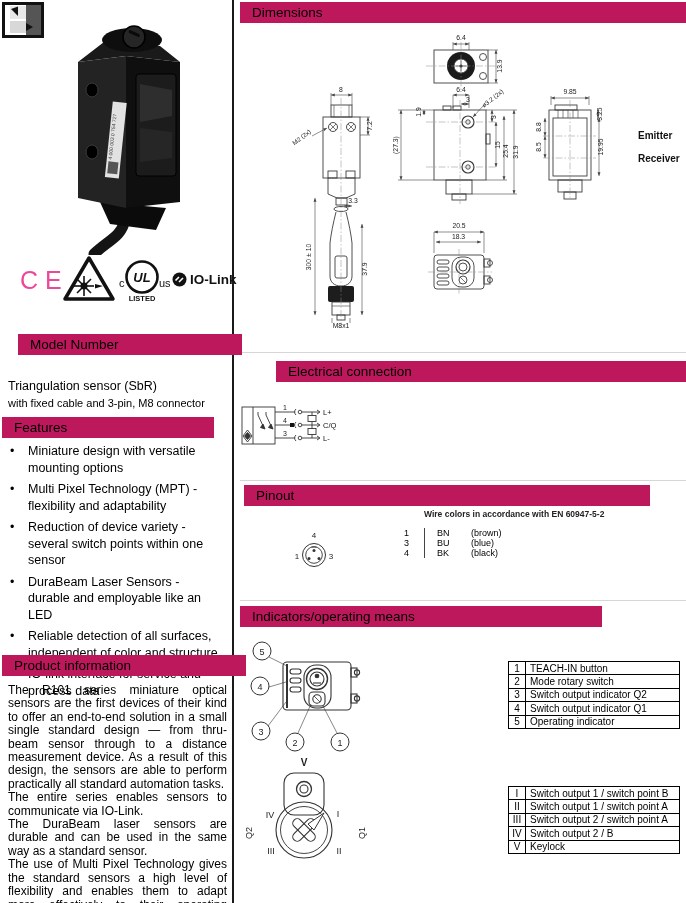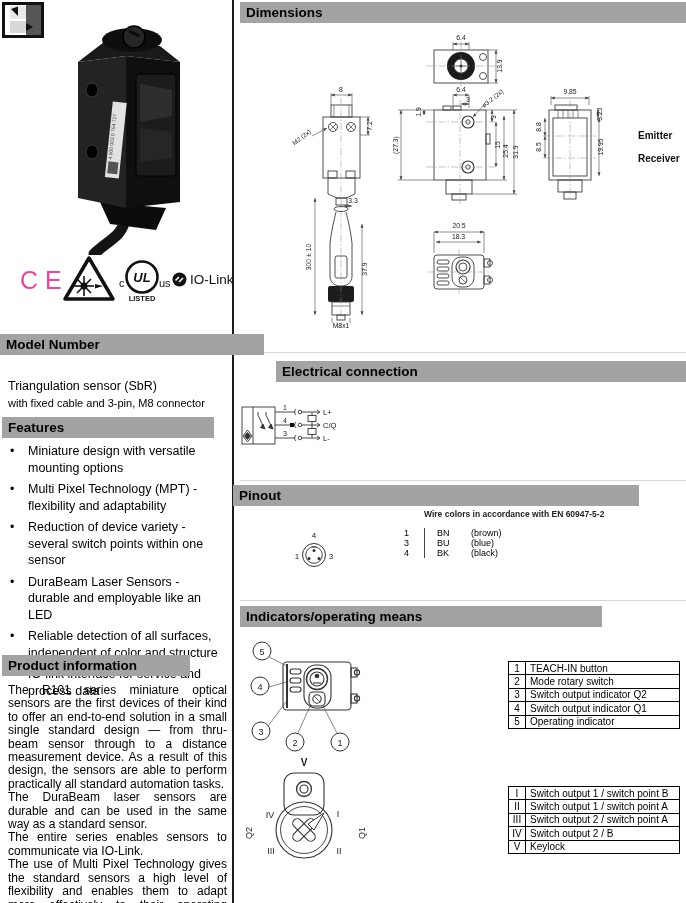--- a/index.html
+++ b/index.html
@@ -1,20 +1,20 @@
 <!DOCTYPE html>
 <html><head>
 <meta charset="utf-8">
 <style>
   html,body{margin:0;padding:0;background:#fff;}
   #page{position:relative;width:686px;height:903px;background:#fff;overflow:hidden;
         font-family:"Liberation Sans",sans-serif;color:#000;}
   .abs{position:absolute;}
-  .hdr{position:absolute;background:#a3a3a3;height:21px;line-height:21px;
-       font-size:13.5px;font-weight:bold;padding-left:6px;box-sizing:border-box;color:#000;}
+  .hdr{position:absolute;background:#be185d;height:21px;line-height:21px;
+       font-size:13.5px;font-weight:normal;padding-left:12px;box-sizing:border-box;color:#000;}
   .vdivider{position:absolute;left:232px;top:0;width:2px;height:903px;background:#1a1a1a;}
   .hsep{position:absolute;left:240px;width:446px;height:1px;background:#d6d6d6;}
   .model-number{font-size:13px;font-weight:bold;}
   .model-type{font-size:12.5px;text-align:center;}
   .model-cable{font-size:11px;}
   .feat-item{display:flex;margin-bottom:5px;}
   .feat-bullet{width:18px;font-size:12.5px;line-height:16.5px;}
   .feat-text{width:196px;font-size:12.5px;line-height:16.5px;}
   .pinfo{width:219px;font-size:12px;line-height:13.4px;text-align:justify;}
   .pinfo p{margin:0;}
@@ -23,21 +23,21 @@
   .itable td.k{text-align:center;width:12px;padding:0 2px;}
   .wirecolors{position:absolute;font-size:9px;line-height:10px;}
   .wirenote{position:absolute;font-size:8.5px;font-weight:bold;color:#222;}
   .wirerow{display:flex;}
   .wirerow span{display:block;}
   .w-pin{width:20px;}
   .w-bar{width:12px;border-left:1px solid #444;}
   .w-code{width:34px;}
   .w-col{width:60px;}
   .ce-mark{position:absolute;font-size:25px;letter-spacing:7px;color:#ec4899;font-weight:400;}
-  .iolink-txt{font-size:13.5px;font-weight:normal;color:#111;}
+  .iolink-txt{font-size:13.5px;font-weight:bold;color:#111;}
   svg text{font-family:"Liberation Sans",sans-serif;}
   .dimtxt{font-size:6.8px;fill:#222;}
   .dimtxt2{font-size:6.3px;fill:#222;}
   .erlabel{font-size:10px;font-weight:bold;fill:#111;}
 </style>
 </head>
 <body>
 
 <div id="page">
 
@@ -103,21 +103,21 @@
   </svg>
 
   <div class="abs" style="left:172px;top:272px;display:flex;align-items:center;">
     <svg width="15" height="15" viewBox="0 0 15 15">
       <circle cx="7.5" cy="7.5" r="7" fill="#111"></circle>
       <path d="M3.5,8.5 L7,5 M7,10 L11,6" stroke="#fff" stroke-width="1.6"></path>
     </svg>
     <span class="iolink-txt" style="margin-left:3px;">IO-Link</span>
   </div>
 
-  <div class="hdr" style="left:0;top:334px;width:264px;">Model Number</div>
+  <div class="hdr" style="left:18px;top:334px;width:224px;">Model Number</div>
   <div class="abs model-type" style="left:8px;top:379px;">Triangulation sensor (SbR)</div>
   <div class="abs model-cable" style="left:8px;top:397px;">with fixed cable and 3-pin, M8 connector</div>
 
   <div class="hdr" style="left:2px;top:417px;width:212px;">Features</div>
   <div class="abs" style="left:10px;top:443px;width:216px;">
     <div class="feat-item">
       <span class="feat-bullet">•</span>
       <span class="feat-text">Miniature design with versatile mounting options</span>
       </div>
     <div class="feat-item">
@@ -135,25 +135,25 @@
     <div class="feat-item">
       <span class="feat-bullet">•</span>
       <span class="feat-text">Reliable detection of all surfaces, independent of color and structure</span>
       </div>
     <div class="feat-item">
       <span class="feat-bullet">•</span>
       <span class="feat-text">IO-link interface for service and process data</span>
       </div>
   </div>
 
-  <div class="hdr" style="left:2px;top:655px;width:188px;">Product information</div>
+  <div class="hdr" style="left:2px;top:655px;width:244px;">Product information</div>
   <div class="abs pinfo" style="left:8px;top:684px;">
     <p>The R101 series miniature optical sensors are the first devices of their kind to offer an end-to-end solution in a small single standard design — from thru-beam sensor through to a distance measurement device. As a result of this design, the sensors are able to perform practically all standard automation tasks.</p>
+    <p>The entire series enables sensors to communicate via IO-Link.</p>
     <p>The DuraBeam laser sensors are durable and can be used in the same way as a standard sensor.</p>
-    <p>The entire series enables sensors to communicate via IO-Link.</p>
     <p>The use of Multi Pixel Technology gives the standard sensors a high level of flexibility and enables them to adapt more effectively to their operating environment.</p>
   </div>
 
   <div class="hdr" style="left:240px;top:2px;width:446px;">Dimensions</div>
 
   <svg class="abs" style="left:240px;top:28px;" width="446" height="322" viewBox="0 0 446 322">
     <defs>
       <marker id="ar" viewBox="0 0 10 10" refX="9" refY="5" markerWidth="7" markerHeight="7" orient="auto-start-reverse">
           <path d="M0,1.5 L9,5 L0,8.5 z" fill="#444"></path>
         </marker>
@@ -360,21 +360,21 @@
         <path d="M77,38 l3,2 l-3,2"></path>
     </g>
     <text x="45" y="12" font-size="7" fill="#222" text-anchor="middle">1</text>
     <text x="45" y="25" font-size="7" fill="#222" text-anchor="middle">4</text>
     <text x="45" y="38" font-size="7" fill="#222" text-anchor="middle">3</text>
     <text x="83" y="17" font-size="7.5" fill="#111">L+</text>
     <text x="83" y="30" font-size="7.5" fill="#111">C/Q</text>
     <text x="83" y="43" font-size="7.5" fill="#111">L-</text>
   </svg>
 
-  <div class="hdr" style="left:233px;top:485px;width:406px;">Pinout</div>
+  <div class="hdr" style="left:244px;top:485px;width:406px;">Pinout</div>
 
   <div class="wirenote" style="left:400px;top:509px;margin-left:24px;">Wire colors in accordance with EN 60947-5-2</div>
 
   <svg class="abs" style="left:292px;top:530px;" width="44" height="44" viewBox="0 0 44 44">
     <circle cx="22" cy="25" r="11.5" fill="none" stroke="#333" stroke-width="1"></circle>
     <circle cx="22" cy="25" r="8.3" fill="none" stroke="#333" stroke-width="0.9"></circle>
     <line x1="19.5" y1="17" x2="24.5" y2="17" stroke="#333" stroke-width="0.9"></line>
     <circle cx="22" cy="20.5" r="1.5" fill="#333"></circle>
     <circle cx="17" cy="28.5" r="1.5" fill="#333"></circle>
     <circle cx="27" cy="28.5" r="1.5" fill="#333"></circle>

